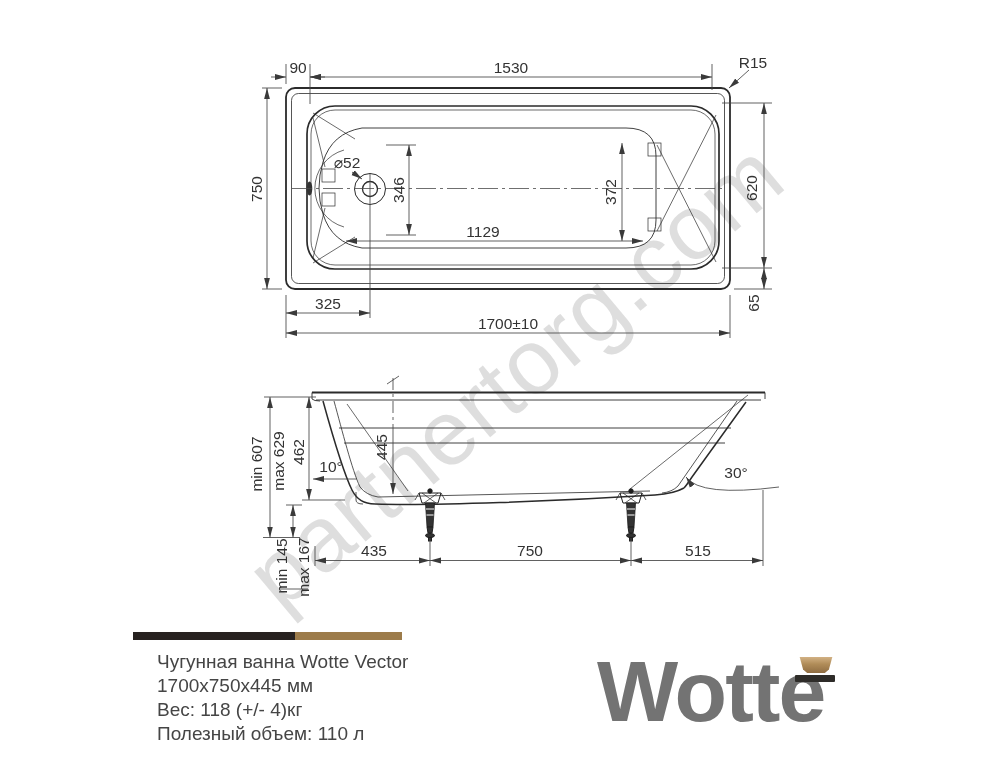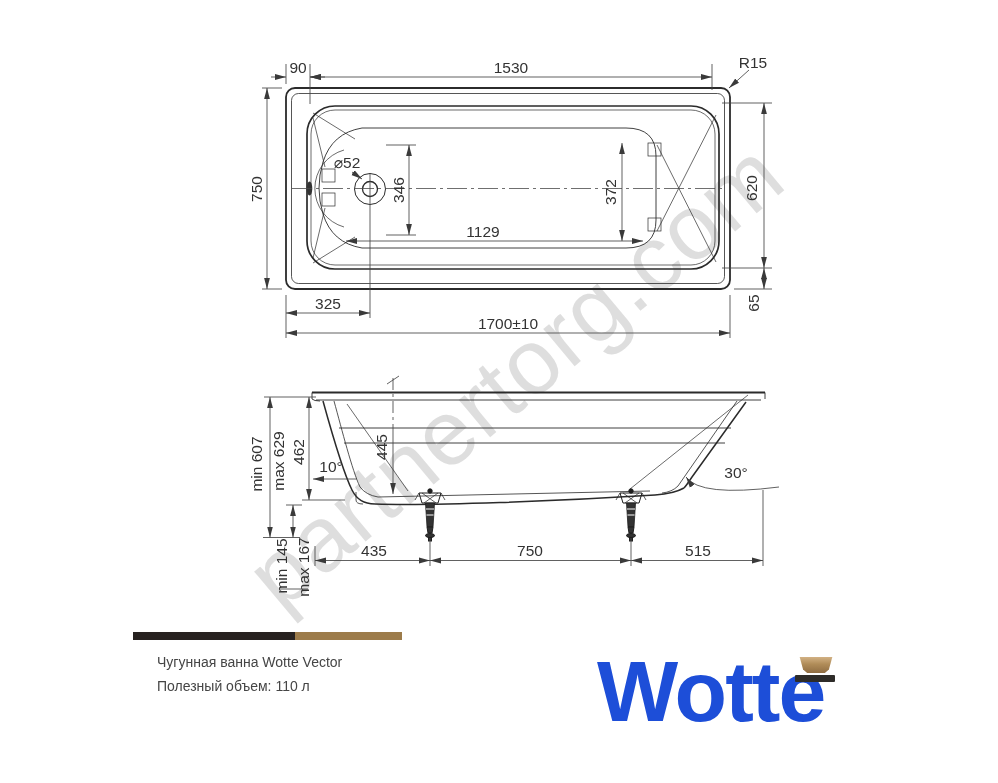--- a/index.html
+++ b/index.html
@@ -6,24 +6,24 @@
   #canvas{position:relative;width:998px;height:783px;background:#ffffff;overflow:hidden;
           font-family:"Liberation Sans",sans-serif;}
   .watermark{position:absolute;left:515px;top:375px;transform:translate(-50%,-50%) rotate(-40deg);
              font-size:92px;letter-spacing:1px;color:#c9c9c9;opacity:.6;white-space:nowrap;z-index:0;
              font-family:"Liberation Sans",sans-serif;}
   svg.drawing{position:absolute;left:0;top:0;z-index:1;}
   svg.drawing text{font-family:"Liberation Sans","DejaVu Sans",sans-serif;font-size:15.5px;fill:#333;}
   .brand-bar{position:absolute;left:133px;top:632px;width:269px;height:8px;z-index:1;display:flex;}
   .brand-bar .dark{width:162px;height:100%;background:#272220;}
   .brand-bar .gold{width:107px;height:100%;background:#9c7b4a;}
-  .info{position:absolute;left:157px;top:650px;z-index:1;color:#454545;font-size:14px;line-height:24px;}
+  .info{position:absolute;left:157px;top:650px;z-index:1;color:#454545;font-size:19px;line-height:24px;}
   .info p{margin:0;}
   .logo{position:absolute;left:597px;top:648px;z-index:1;}
-  .logo .word{font-size:86px;font-weight:bold;letter-spacing:-2px;color:#1d4ed8;line-height:1;}
+  .logo .word{font-size:86px;font-weight:bold;letter-spacing:-2px;color:#737373;line-height:1;}
   .logo-bowl{position:absolute;left:202px;top:9px;width:34px;height:16px;
              background:linear-gradient(180deg,#d2b184 0%,#b08c58 45%,#8f6d42 100%);
              clip-path:polygon(2% 0,98% 0,88% 78%,76% 100%,24% 100%,12% 78%);}
   .logo-macron{position:absolute;left:198px;top:27px;width:40px;height:7px;background:#2e2c29;border-radius:1px;}
 </style>
 </head>
 <body>
 
 <div id="canvas">
 
@@ -167,20 +167,22 @@
     </g>
   </svg>
 
   <div class="brand-bar">
     <div class="dark"></div>
     <div class="gold"></div>
   </div>
 
   <div class="info">
     <p>Чугунная ванна Wotte Vector</p>
+    <p>1700x750x445 мм</p>
+    <p>Вес: 118 (+/- 4)кг</p>
     <p>Полезный объем: 110 л</p>
   </div>
 
   <div class="logo">
     <span class="word">Wotte</span>
     <span class="logo-bowl"></span>
     <span class="logo-macron"></span>
   </div>
 
 </div>

